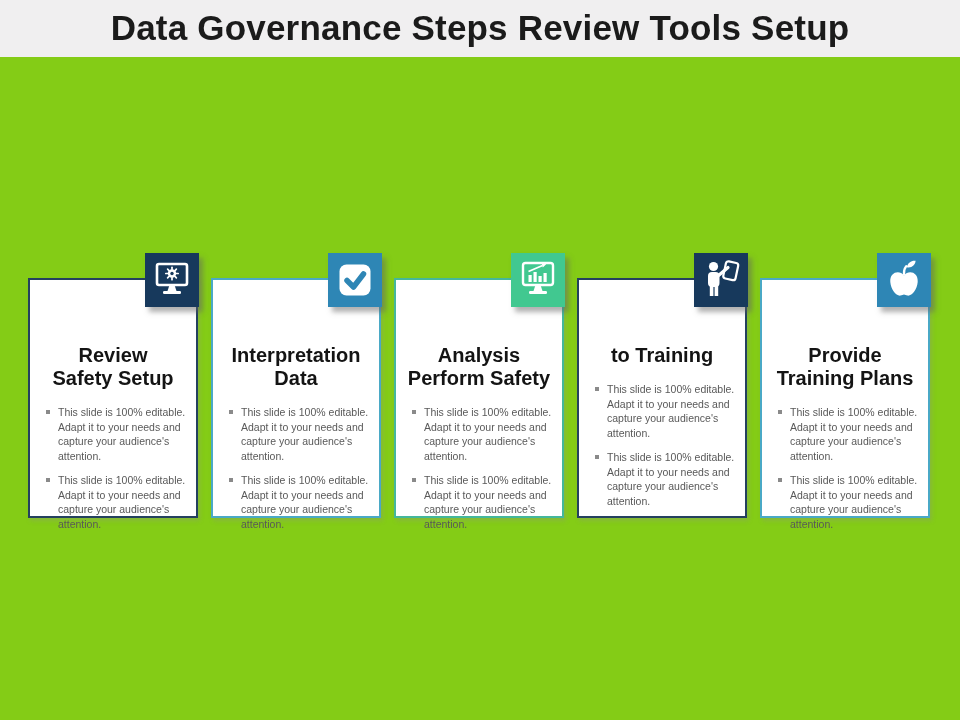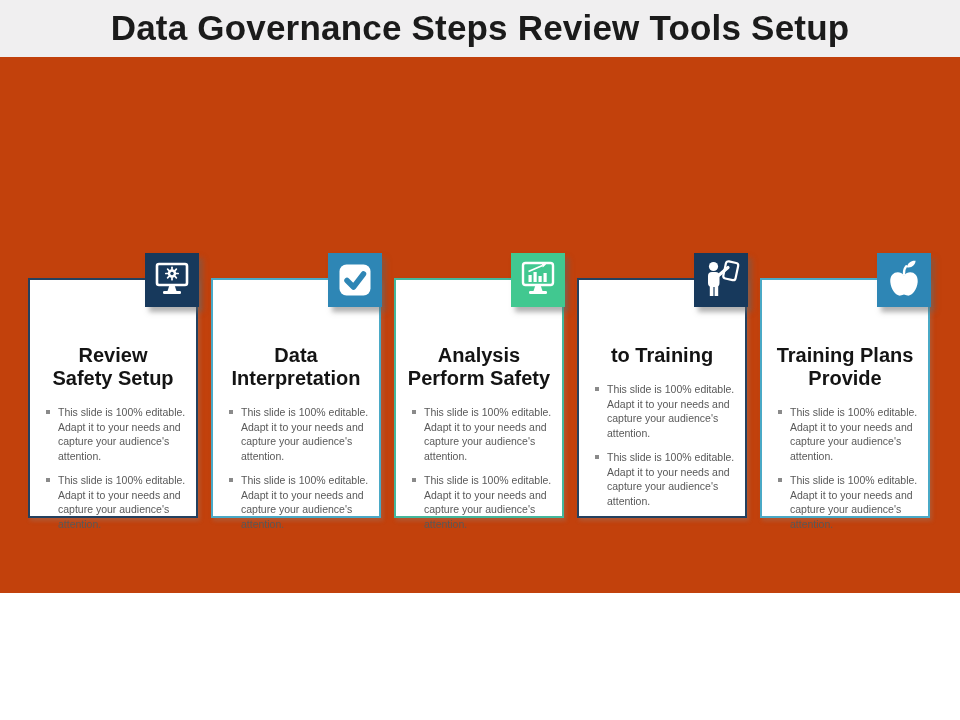--- a/index.html
+++ b/index.html
@@ -1,17 +1,17 @@
 <!DOCTYPE html>
 <html><head>
 <meta charset="utf-8">
 <style>
   html,body{margin:0;padding:0;}
   body{width:960px;height:720px;background:#ffffff;font-family:"Liberation Sans",sans-serif;}
-  .slide{position:relative;width:960px;height:593px;background:#c2410c;overflow:hidden;}
+  .slide{position:relative;width:960px;height:720px;background:#84cc16;overflow:hidden;}
 
   .header{position:absolute;top:0;left:0;width:960px;height:57px;background:#f0eff0;text-align:center;}
   .header .title{margin:0;font-size:35px;line-height:56px;font-weight:bold;color:#1b1b1b;letter-spacing:0.2px;}
 
   .cards{position:absolute;top:278px;left:28px;width:898px;display:flex;gap:13px;}
   .card{flex:1 1 0;height:236px;background:#ffffff;border:2px solid var(--accent);position:relative;
         box-shadow:2px 3px 4px rgba(140,140,140,0.30);}
   .c1{--accent:#24415f;--iconbg:#17395c;}
   .c2{--accent:#4aa9c6;--iconbg:#2e86b5;}
   .c3{--accent:#44b79c;--iconbg:#41c890;}
@@ -77,22 +77,22 @@
     </div>
 
     <div class="card c2">
       <div class="icon-box">
         <svg viewBox="0 0 54 54" xmlns="http://www.w3.org/2000/svg">
           <rect x="11.5" y="11.5" width="31" height="31" rx="7" fill="#ffffff"></rect>
           <path d="M19 27.5 l6.5 6.5 L35.5 21" fill="none" stroke="#2e86b5" stroke-width="5.5" stroke-linecap="round" stroke-linejoin="round"></path>
         </svg>
       </div>
       <div class="card-title">
+        <div>Interpretation</div>
         <div>Data</div>
-        <div>Interpretation</div>
       </div>
       <ul class="bullets">
         <li>
           <span class="bullet-marker"></span>
           <span class="bullet-text">This slide is 100% editable. Adapt it to your needs and capture your audience's attention.</span>
         </li>
         <li>
           <span class="bullet-marker"></span>
           <span class="bullet-text">This slide is 100% editable. Adapt it to your needs and capture your audience's attention.</span>
         </li>
@@ -159,22 +159,22 @@
       <div class="icon-box">
         <svg viewBox="0 0 54 54" xmlns="http://www.w3.org/2000/svg">
           <path d="M27 22.5 C 22.5 16.5, 12.5 19, 13.3 29 C 14 36.8, 19 43.2, 23.5 42.6
                    C 25 42.4, 26 41.6, 27 41.6 C 28 41.6, 29 42.4, 30.5 42.6
                    C 35 43.2, 40 36.8, 40.7 29 C 41.5 19, 31.5 16.5, 27 22.5 Z" fill="#ffffff"></path>
           <path d="M27 21.5 C 26.6 18, 27.5 15.5, 29.2 13.2" fill="none" stroke="#ffffff" stroke-width="2.2" stroke-linecap="round"></path>
           <path d="M29.8 14.2 C 30.8 9.5, 34.8 7.2, 38.6 7.8 C 38.2 12.4, 34.4 15.2, 29.8 14.2 Z" fill="#ffffff"></path>
         </svg>
       </div>
       <div class="card-title">
+        <div>Provide</div>
         <div>Training Plans</div>
-        <div>Provide</div>
       </div>
       <ul class="bullets">
         <li>
           <span class="bullet-marker"></span>
           <span class="bullet-text">This slide is 100% editable. Adapt it to your needs and capture your audience's attention.</span>
         </li>
         <li>
           <span class="bullet-marker"></span>
           <span class="bullet-text">This slide is 100% editable. Adapt it to your needs and capture your audience's attention.</span>
         </li>

